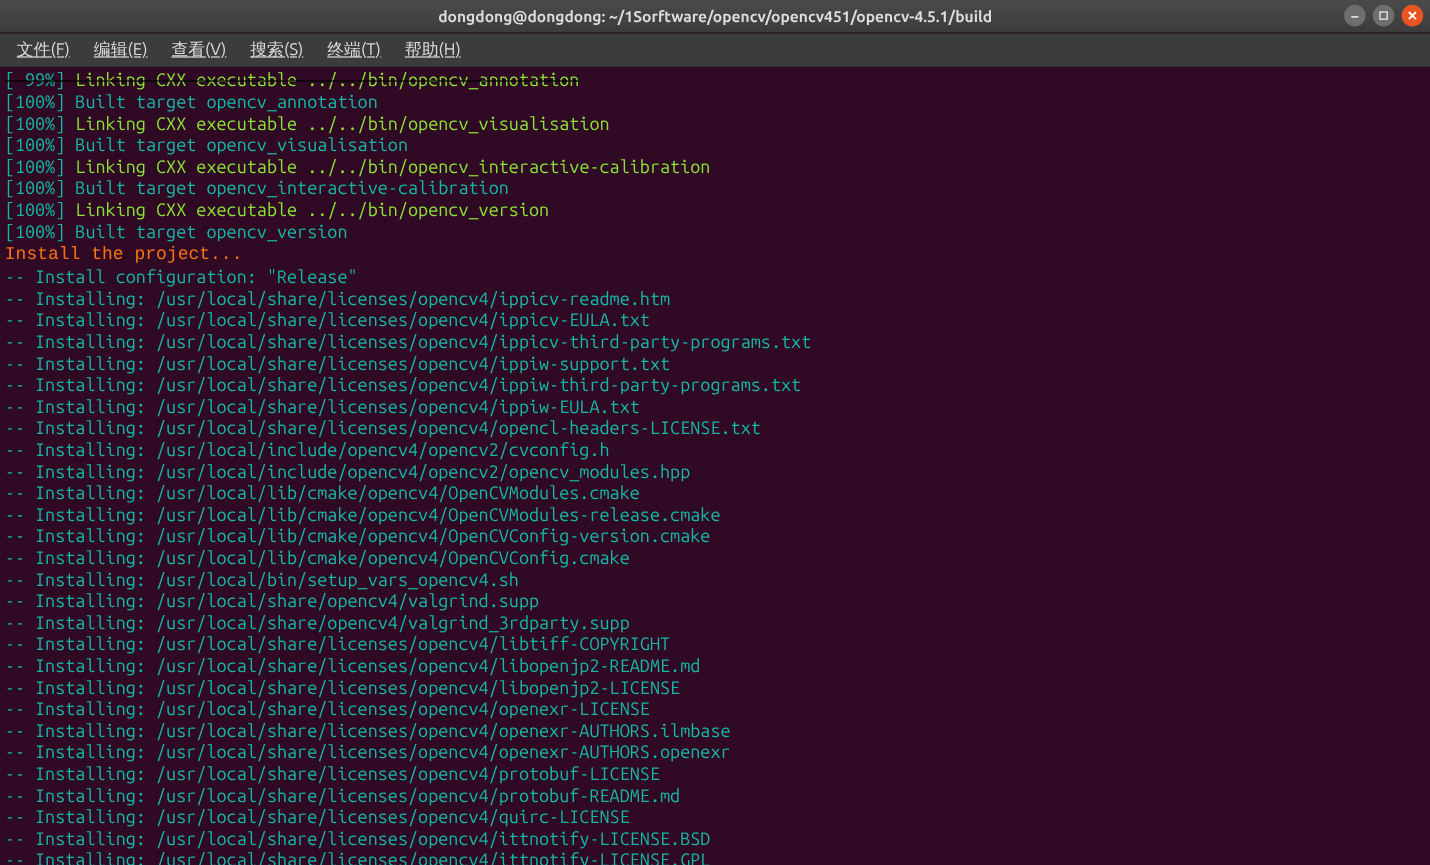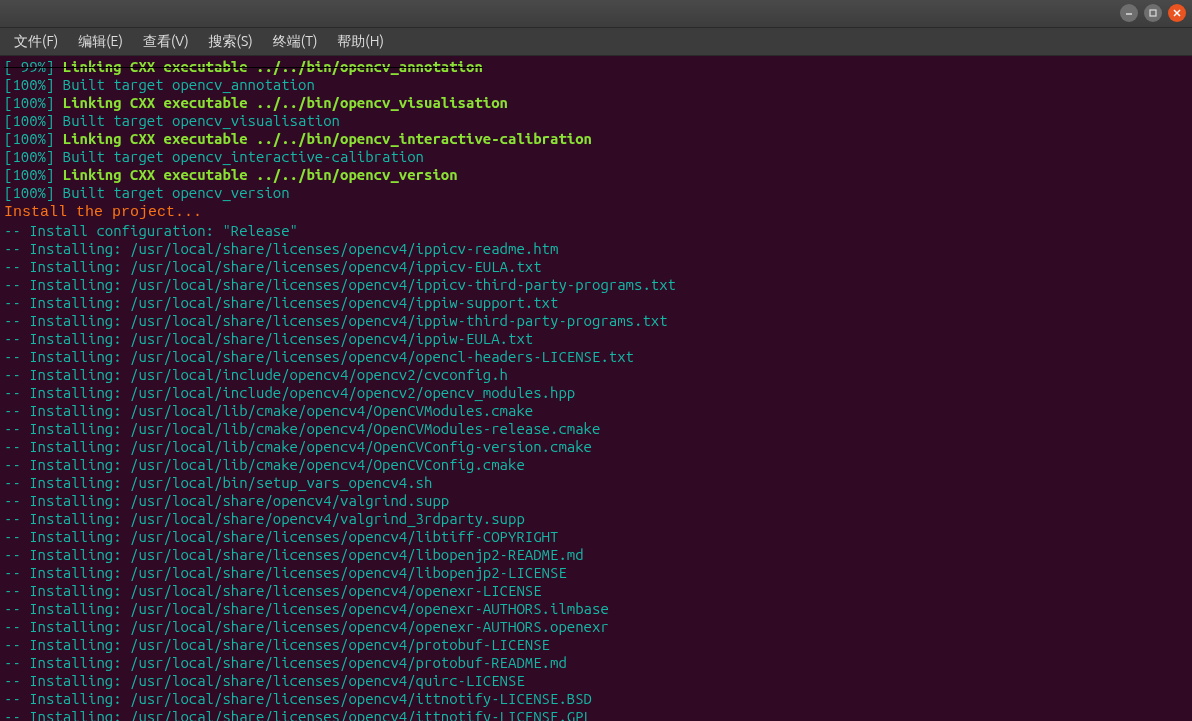--- a/index.html
+++ b/index.html
@@ -52,40 +52,42 @@
       color: #dcdcdc;
       display: flex;
       align-items: center;
       padding: 0 4px;
       border-bottom: 1px solid #2a2a2a;
     }
     .menu-item {
       padding: 4px 10px;
       cursor: pointer;
       font-size: 14px;
+      text-decoration: underline;
     }
     .terminal {
       background: #300a24;
       height: calc(721px - 56px);
       padding: 2px 4px;
       font-family: "Ubuntu Mono", "DejaVu Sans Mono", monospace;
       font-size: 15px;
       line-height: 18px;
       white-space: pre;
       overflow: hidden;
     }
     .line { display: block; }
     .white { color: #14b8a6; }
-    .green { color: #8ae234; font-weight: bold; }
+    .green { color: #8ae234; font-weight: normal; }
     .bright-cyan { color: #f97316; font-family: Liberation Mono, monospace; }
   </style>
 </head>
 <body>
 
 <div class="titlebar">
+  <span class="titlebar-title">dongdong@dongdong: ~/1Sorftware/opencv/opencv451/opencv-4.5.1/build</span>
   <div class="window-controls">
     <div class="win-btn min">
       <svg viewBox="0 0 10 10">
           <line x1="2" y1="6" x2="8" y2="6" stroke="#ddd" stroke-width="1.5"></line>
         </svg>
     </div>
     <div class="win-btn max">
       <svg viewBox="0 0 10 10">
           <rect x="2" y="2" width="6" height="6" fill="none" stroke="#ddd" stroke-width="1.2"></rect>
         </svg>

